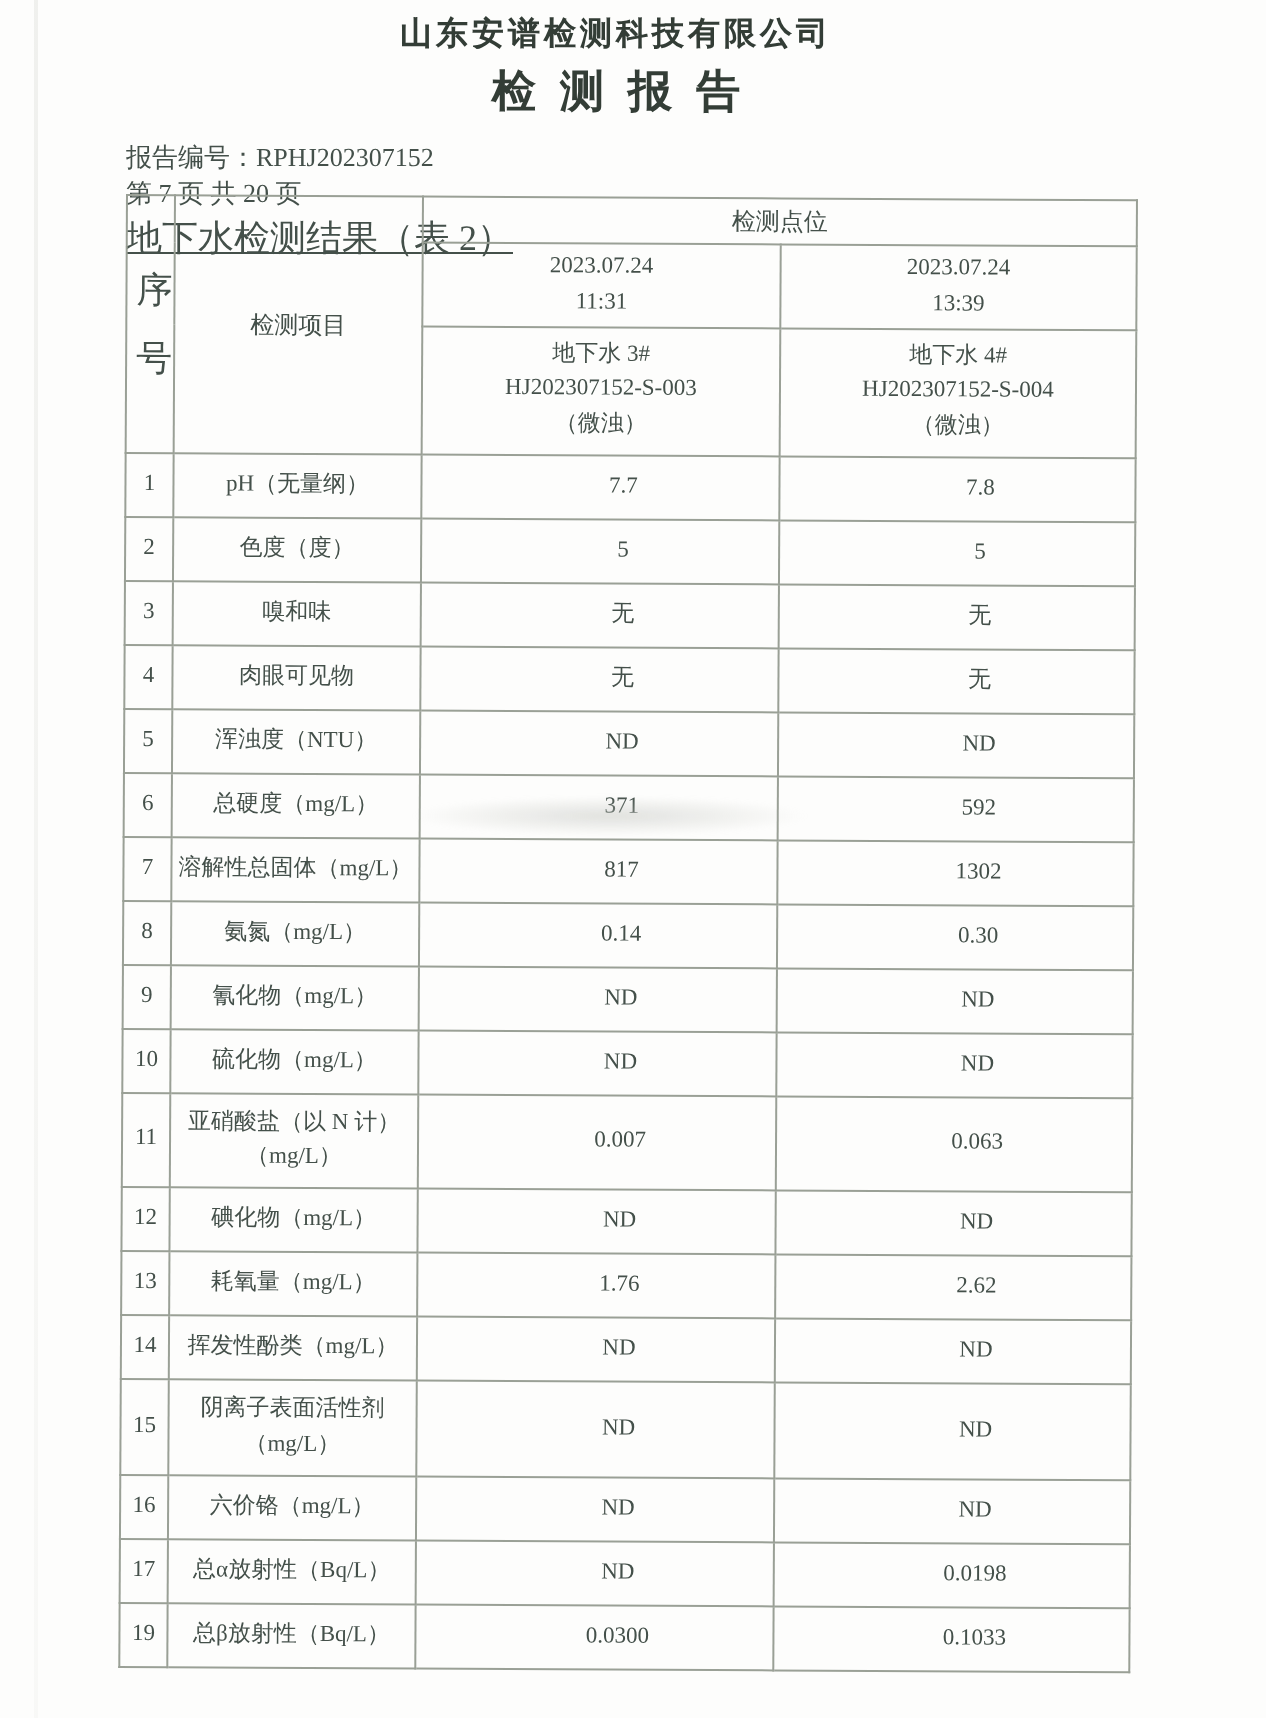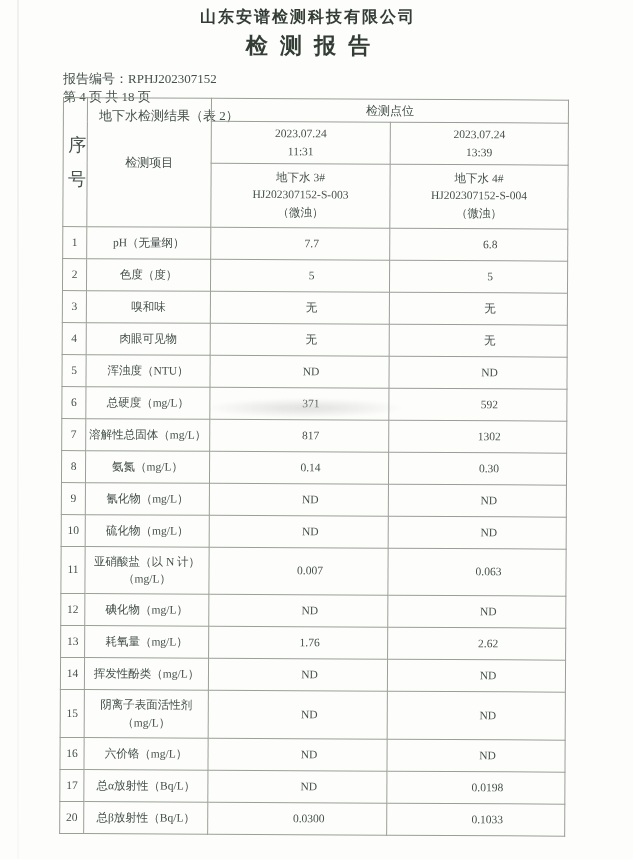--- a/index.html
+++ b/index.html
@@ -33,21 +33,21 @@
     margin-top:3px;text-align:center;
     font-size:22px;font-weight:bold;
     letter-spacing:0.55em;text-indent:0.55em;
     color:var(--ink-dark);
   }
   .meta{
     display:flex;justify-content:space-between;align-items:baseline;
     margin:9px 63px 0 63px;font-size:13px;flex-direction:column;
   }
   .caption{
-    margin:1px 0 0 99px;font-size:13px;
+    margin:1px 0 0 63px;font-size:18px;text-decoration:underline;
   }
   .table-wrap{
     position:absolute;left:63px;top:97px;width:506px;
     transform:rotate(0.3deg);transform-origin:0 0;
   }
   table{
     border-collapse:collapse;width:505px;table-layout:fixed;
     font-size:12px;color:var(--ink);
   }
   td{
@@ -86,21 +86,21 @@
 <body>
 
 <div class="page">
   <div class="edge-shadow"></div>
 
   <div class="company">山东安谱检测科技有限公司</div>
   <div class="title">检测报告</div>
 
   <div class="meta">
     <div><span>报告编号：</span><span>RPHJ202307152</span></div>
-    <div>第 4 页 共 18 页</div>
+    <div>第 7 页 共 20 页</div>
   </div>
 
   <div class="caption">地下水检测结果（表 2）</div>
 
   <div class="table-wrap">
     <table>
       <colgroup>
         <col class="c-seq">
           <col class="c-item">
           <col class="c-v1">
@@ -139,21 +139,21 @@
             <div class="sample-line">HJ202307152-S-004</div>
             <div class="sample-line">（微浊）</div>
           </td>
         </tr>
       </tbody>
       <tbody class="body">
           <tr>
     <td class="cell-no">1</td>
     <td class="cell-item">pH（无量纲）</td>
     <td class="cell-val">7.7</td>
-    <td class="cell-val">6.8</td>
+    <td class="cell-val">7.8</td>
   </tr>
           <tr>
     <td class="cell-no">2</td>
     <td class="cell-item">色度（度）</td>
     <td class="cell-val">5</td>
     <td class="cell-val">5</td>
   </tr>
           <tr>
     <td class="cell-no">3</td>
     <td class="cell-item">嗅和味</td>
@@ -238,21 +238,21 @@
     <td class="cell-val">ND</td>
     <td class="cell-val">ND</td>
   </tr>
           <tr>
     <td class="cell-no">17</td>
     <td class="cell-item">总α放射性（Bq/L）</td>
     <td class="cell-val">ND</td>
     <td class="cell-val">0.0198</td>
   </tr>
           <tr>
-    <td class="cell-no">20</td>
+    <td class="cell-no">19</td>
     <td class="cell-item">总β放射性（Bq/L）</td>
     <td class="cell-val">0.0300</td>
     <td class="cell-val">0.1033</td>
   </tr>
         </tbody>
     </table>
   </div>
 
   <div class="smudge"></div>
 </div>

